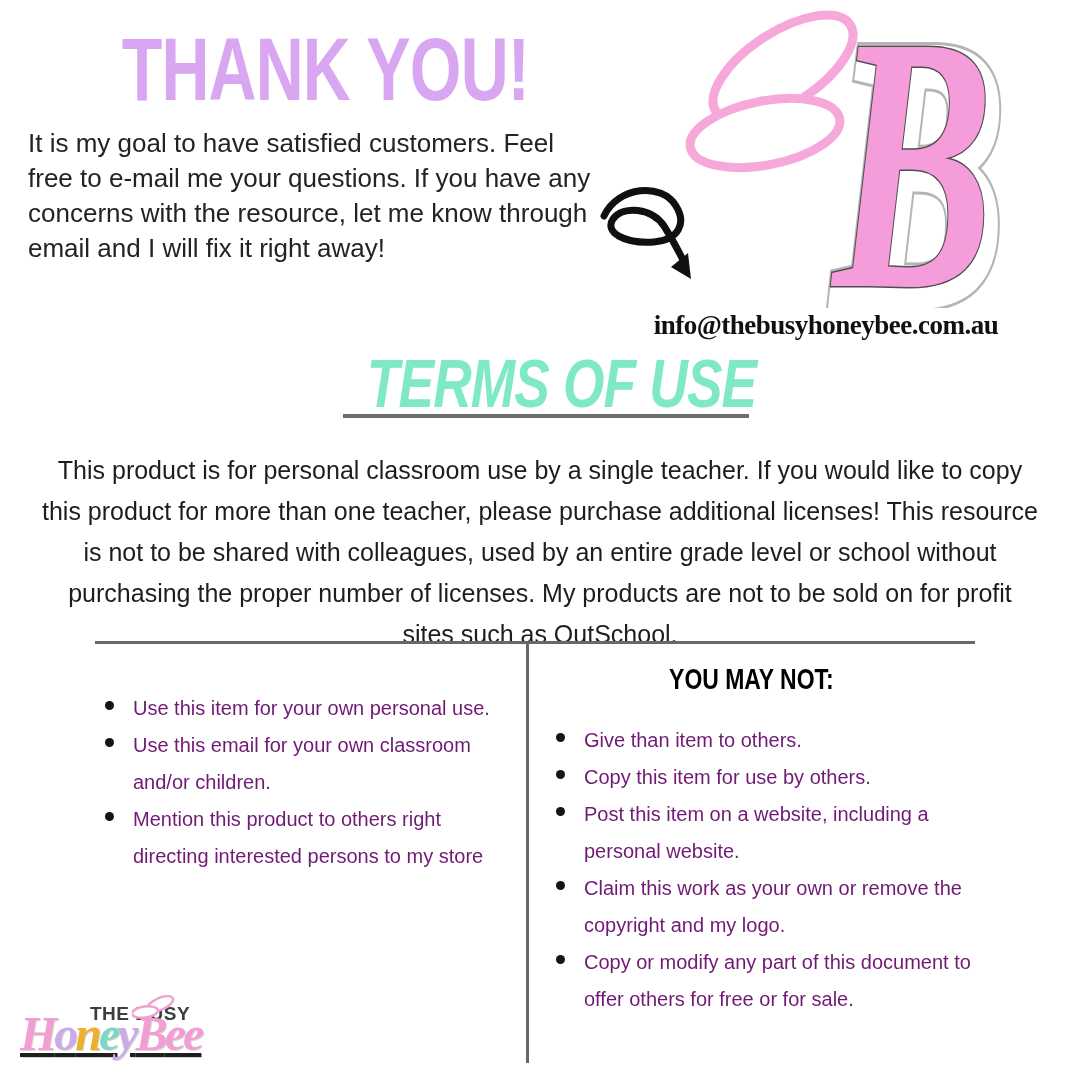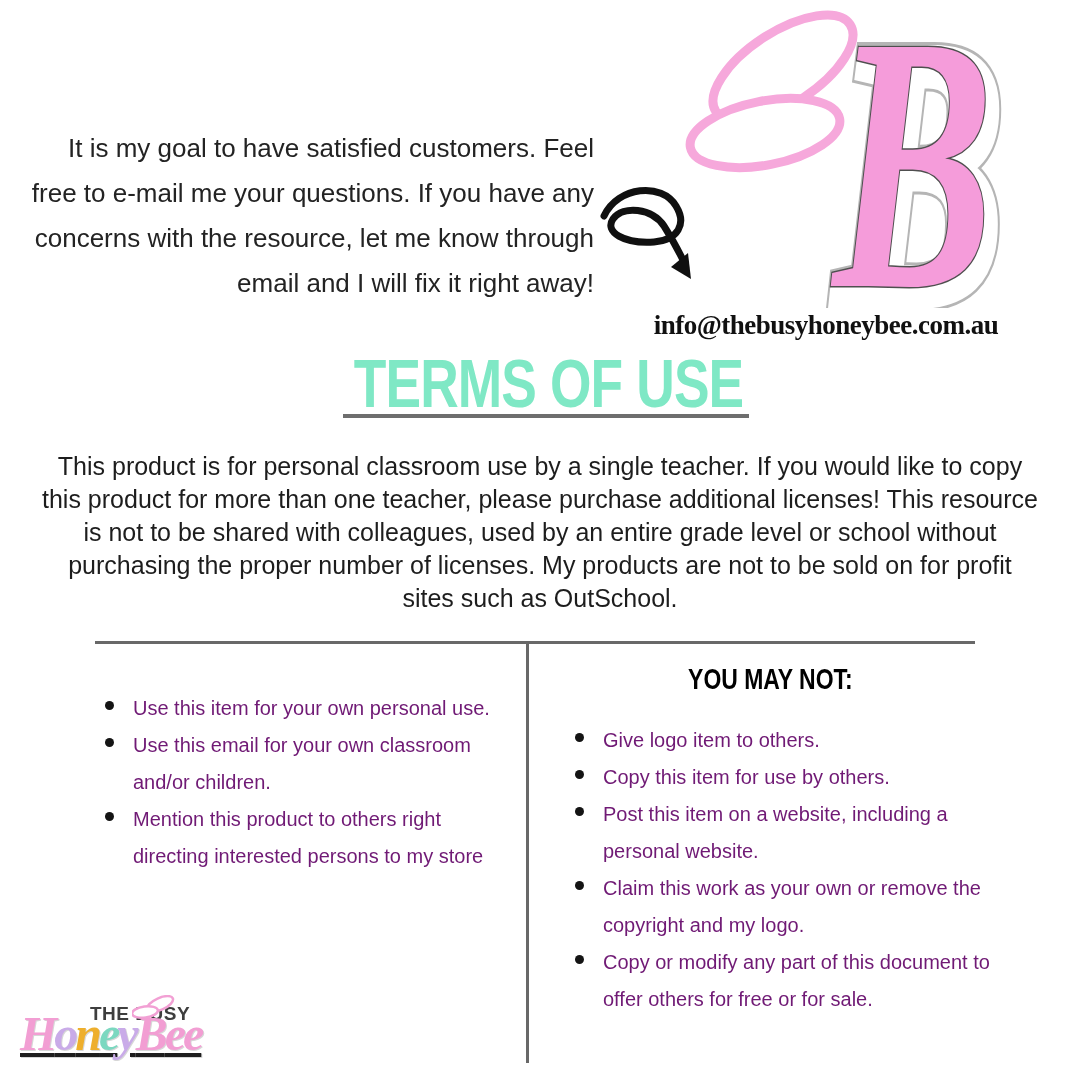--- a/index.html
+++ b/index.html
@@ -7,46 +7,46 @@
     position:relative;width:1080px;height:1080px;background:#ffffff;overflow:hidden;
     font-family:"Liberation Sans",sans-serif;color:#1e1e1e;
   }
   
   .thank-title{position:absolute;left:25px;top:24px;width:600px;text-align:center;}
   .thank-title span{
     display:inline-block;font-size:80px;font-weight:700;color:#d9a7f2;
     letter-spacing:-1px;transform:scale(0.83,1.12);transform-origin:center;
     white-space:nowrap;
   }
-  .terms-title{position:absolute;left:249px;top:348px;width:600px;text-align:center;}
+  .terms-title{position:absolute;left:262px;top:348px;width:600px;text-align:center;font-style:italic;}
   .terms-title span{
     display:inline-block;font-size:62px;font-weight:700;color:#7fe8c5;
     letter-spacing:-1px;transform:scale(0.86,1.10);transform-origin:center;white-space:nowrap;
   }
   .terms-underline{position:absolute;left:343px;top:414px;width:406px;height:4px;background:#6e6e6e;}
   
   .thank-msg{
-    position:absolute;left:28px;top:126px;width:566px;text-align:right;
-    font-size:26px;line-height:45px;color:#232323;
+    position:absolute;left:28px;top:126px;width:566px;text-align:left;
+    font-size:26px;line-height:35px;color:#232323;
   }
   .email{
     position:absolute;left:608px;top:310px;width:436px;text-align:center;
     font-size:27px;font-weight:700;color:#111;letter-spacing:-0.5px;white-space:nowrap;font-family:Liberation Serif, serif;
   }
   .terms-body{
     position:absolute;left:40px;top:450px;width:1000px;text-align:center;
-    font-size:25px;line-height:33px;color:#1d1d1d;
+    font-size:25px;line-height:41px;color:#1d1d1d;
   }
   
   .rule-h{position:absolute;left:95px;top:641px;width:880px;height:3px;background:#686868;}
   .rule-v{position:absolute;left:526px;top:641px;width:3px;height:422px;background:#686868;}
   
   .col{position:absolute;top:663px;}
   .col-left{left:95px;width:415px;}
-  .col-right{left:545px;width:450px;}
+  .col-right{left:526px;width:450px;}
   .col-header{text-align:center;}
   .col-header span{
     display:inline-block;font-size:28px;font-weight:700;color:#000;
     transform:scale(0.82,1.08);transform-origin:center;white-space:nowrap;letter-spacing:0;
   }
   .col ul{margin:27px 0 0 0;padding:0 0 0 2px;list-style:none;}
   .col-right ul{padding-left:22px;}
   .col li{
     position:relative;padding-left:36px;font-size:20px;line-height:37px;color:#701a75;
   }
@@ -66,20 +66,23 @@
     font-style:italic;font-weight:700;font-size:48px;letter-spacing:-3px;line-height:1;
     white-space:nowrap;text-shadow:1px 1px 0 rgba(140,140,140,0.35);text-decoration:underline;
   }
   .footer-wings{position:absolute;left:114px;top:3px;}
 </style>
 </head>
 <body>
 
 <div class="page">
 
+  <div class="thank-title">
+    <span>THANK YOU!</span>
+  </div>
 
   <div class="thank-msg">It is my goal to have satisfied customers. Feel free to e-mail me your questions. If you have any concerns with the resource, let me know through email and I will fix it right away!</div>
 
   <svg class="arrow-svg" width="105" height="112" viewBox="0 0 105 112">
     <path d="M 12,34 C 26,4 70,0 84,24 C 95,42 86,58 62,60 C 32,62 12,50 21,37 C 31,23 60,26 72,44 C 79,55 85,66 91,78" fill="none" stroke="#101010" stroke-width="7" stroke-linecap="round"></path>
     <polygon points="96,71 79,85 99,97" fill="#101010"></polygon>
   </svg>
 
   <svg class="bee-logo-svg" width="320" height="300" viewBox="0 0 320 300">
     <g>
@@ -111,21 +114,21 @@
         <li>Use this email for your own classroom and/or children.</li>
         <li>Mention this product to others right directing interested persons to my store</li>
       </ul>
   </div>
 
   <div class="col col-right">
     <div class="col-header">
       <span>YOU MAY NOT:</span>
     </div>
     <ul>
-        <li>Give logo item to others.</li>
+        <li>Give than item to others.</li>
         <li>Copy this item for use by others.</li>
         <li>Post this item on a website, including a personal website.</li>
         <li>Claim this work as your own or remove the copyright and my logo.</li>
         <li>Copy or modify any part of this document to offer others for free or for sale.</li>
       </ul>
   </div>
 
   <div class="footer-logo">
     <div class="footer-top">THE BUSY</div>
     <svg class="footer-wings" width="44" height="27" viewBox="0 0 44 27">

